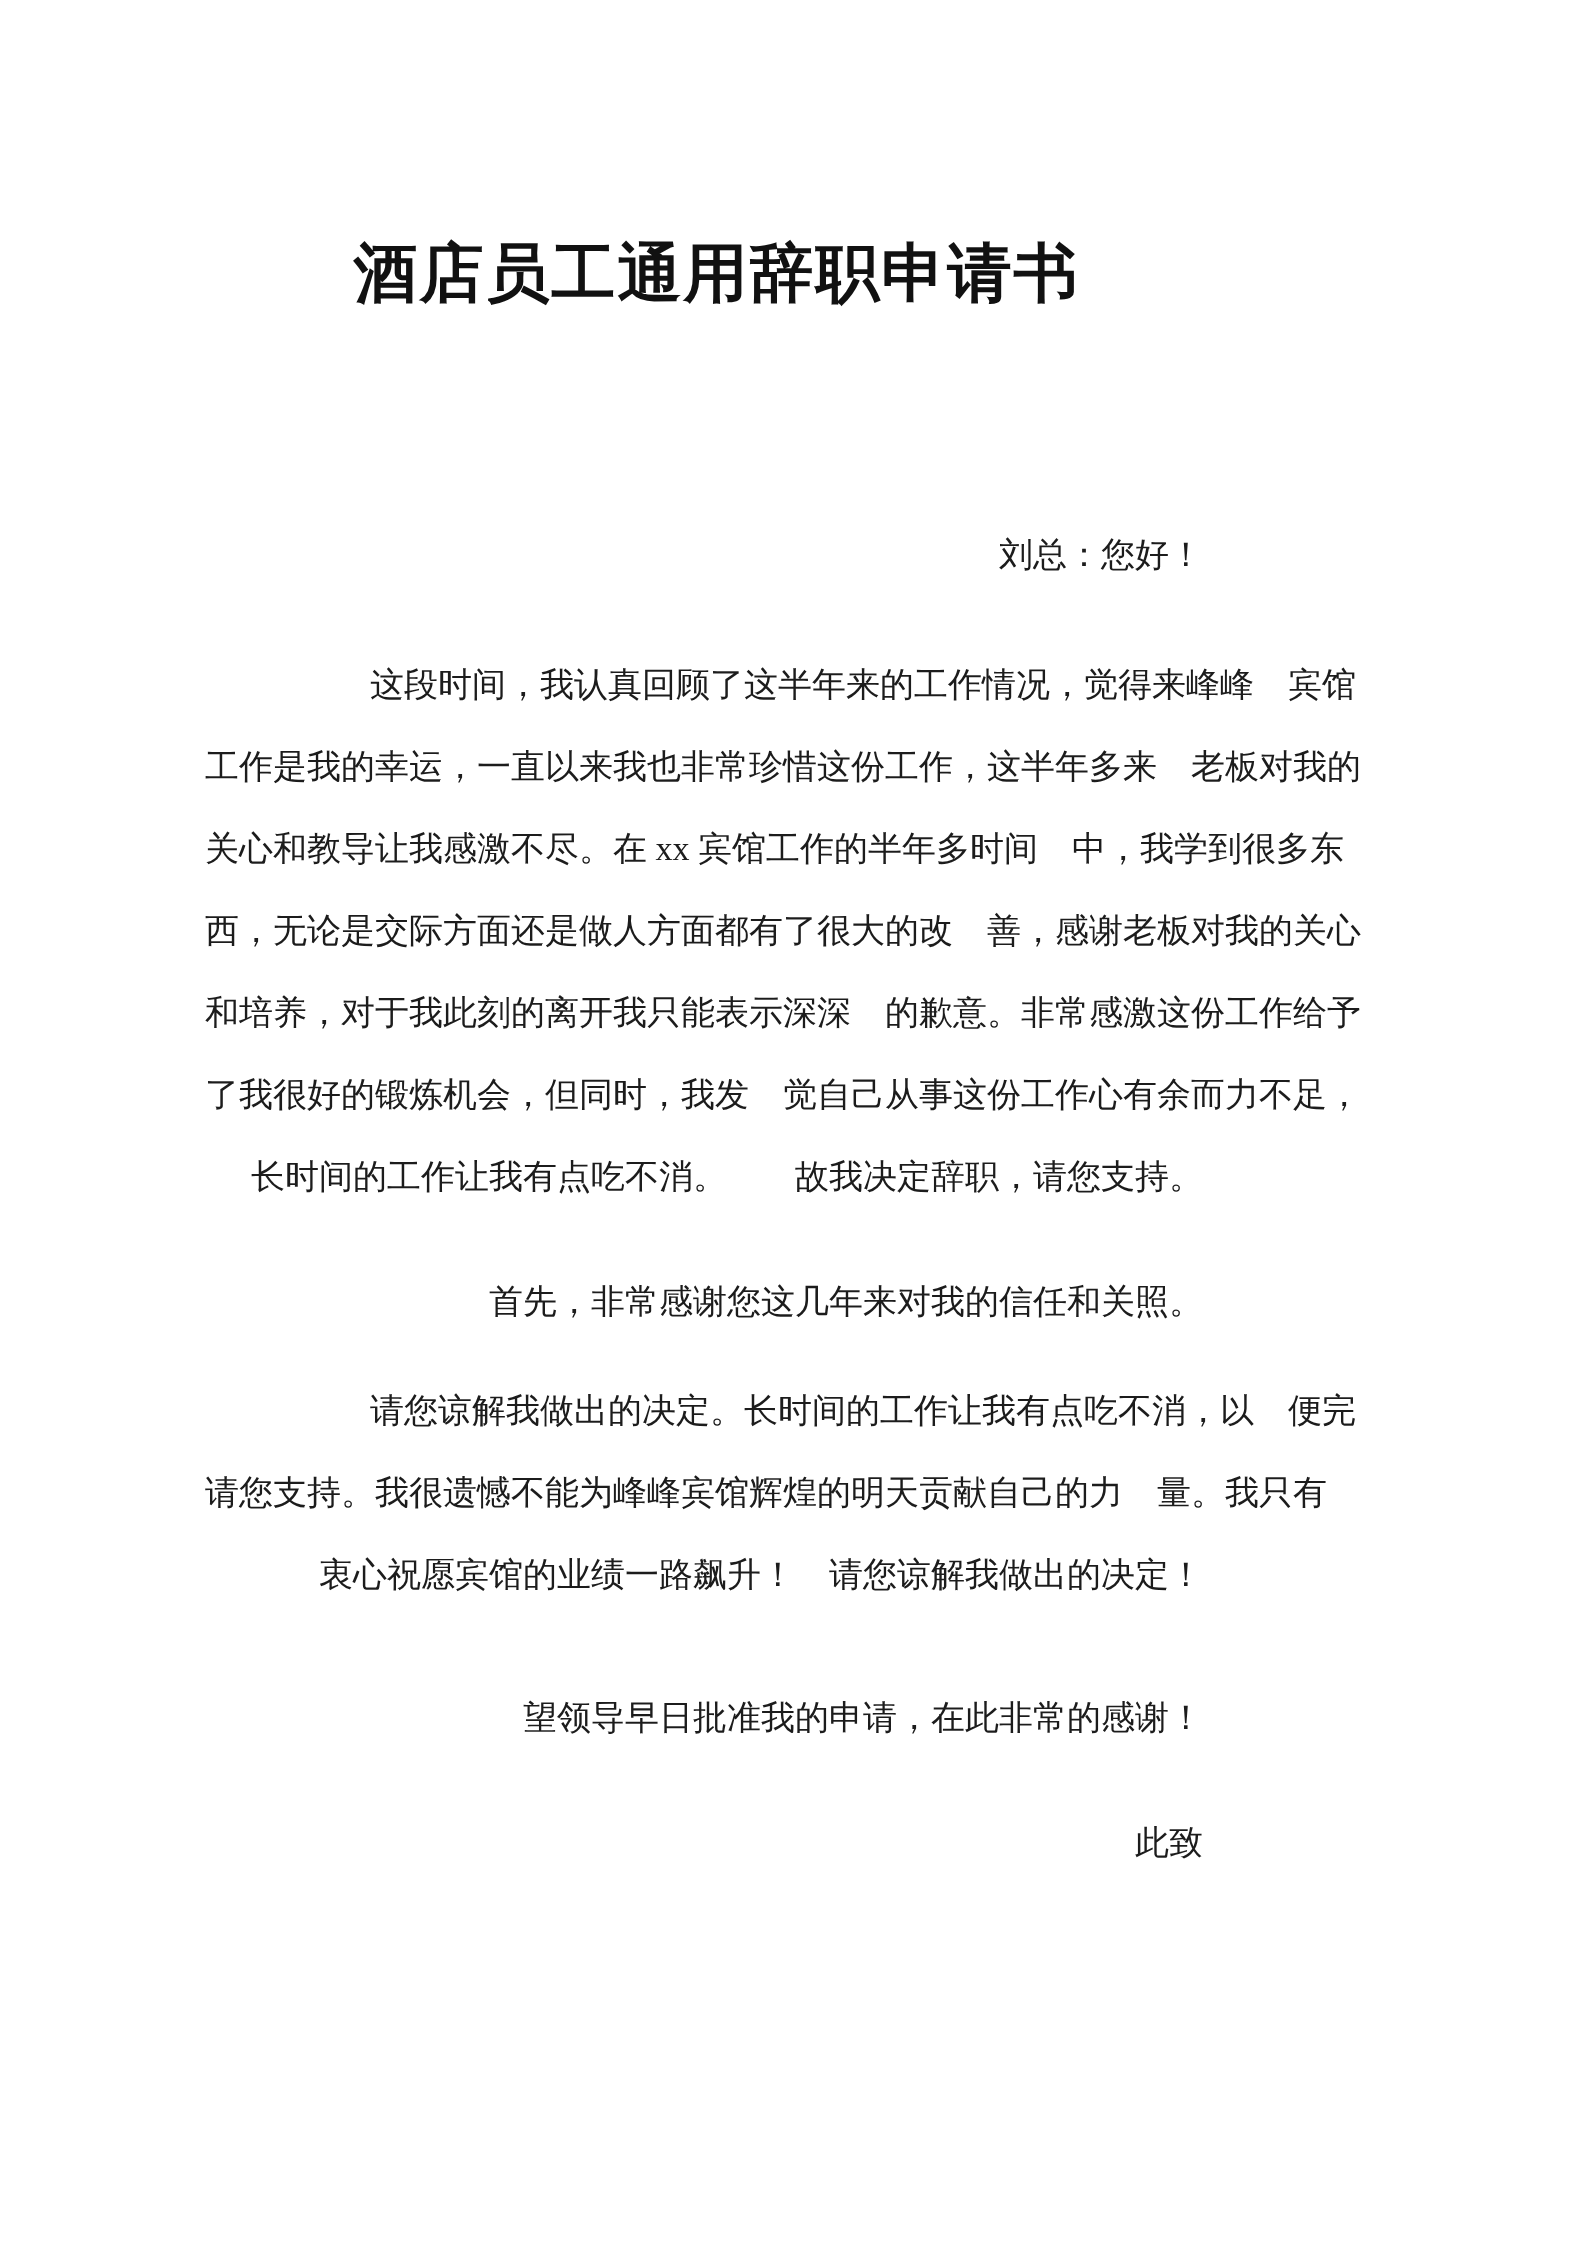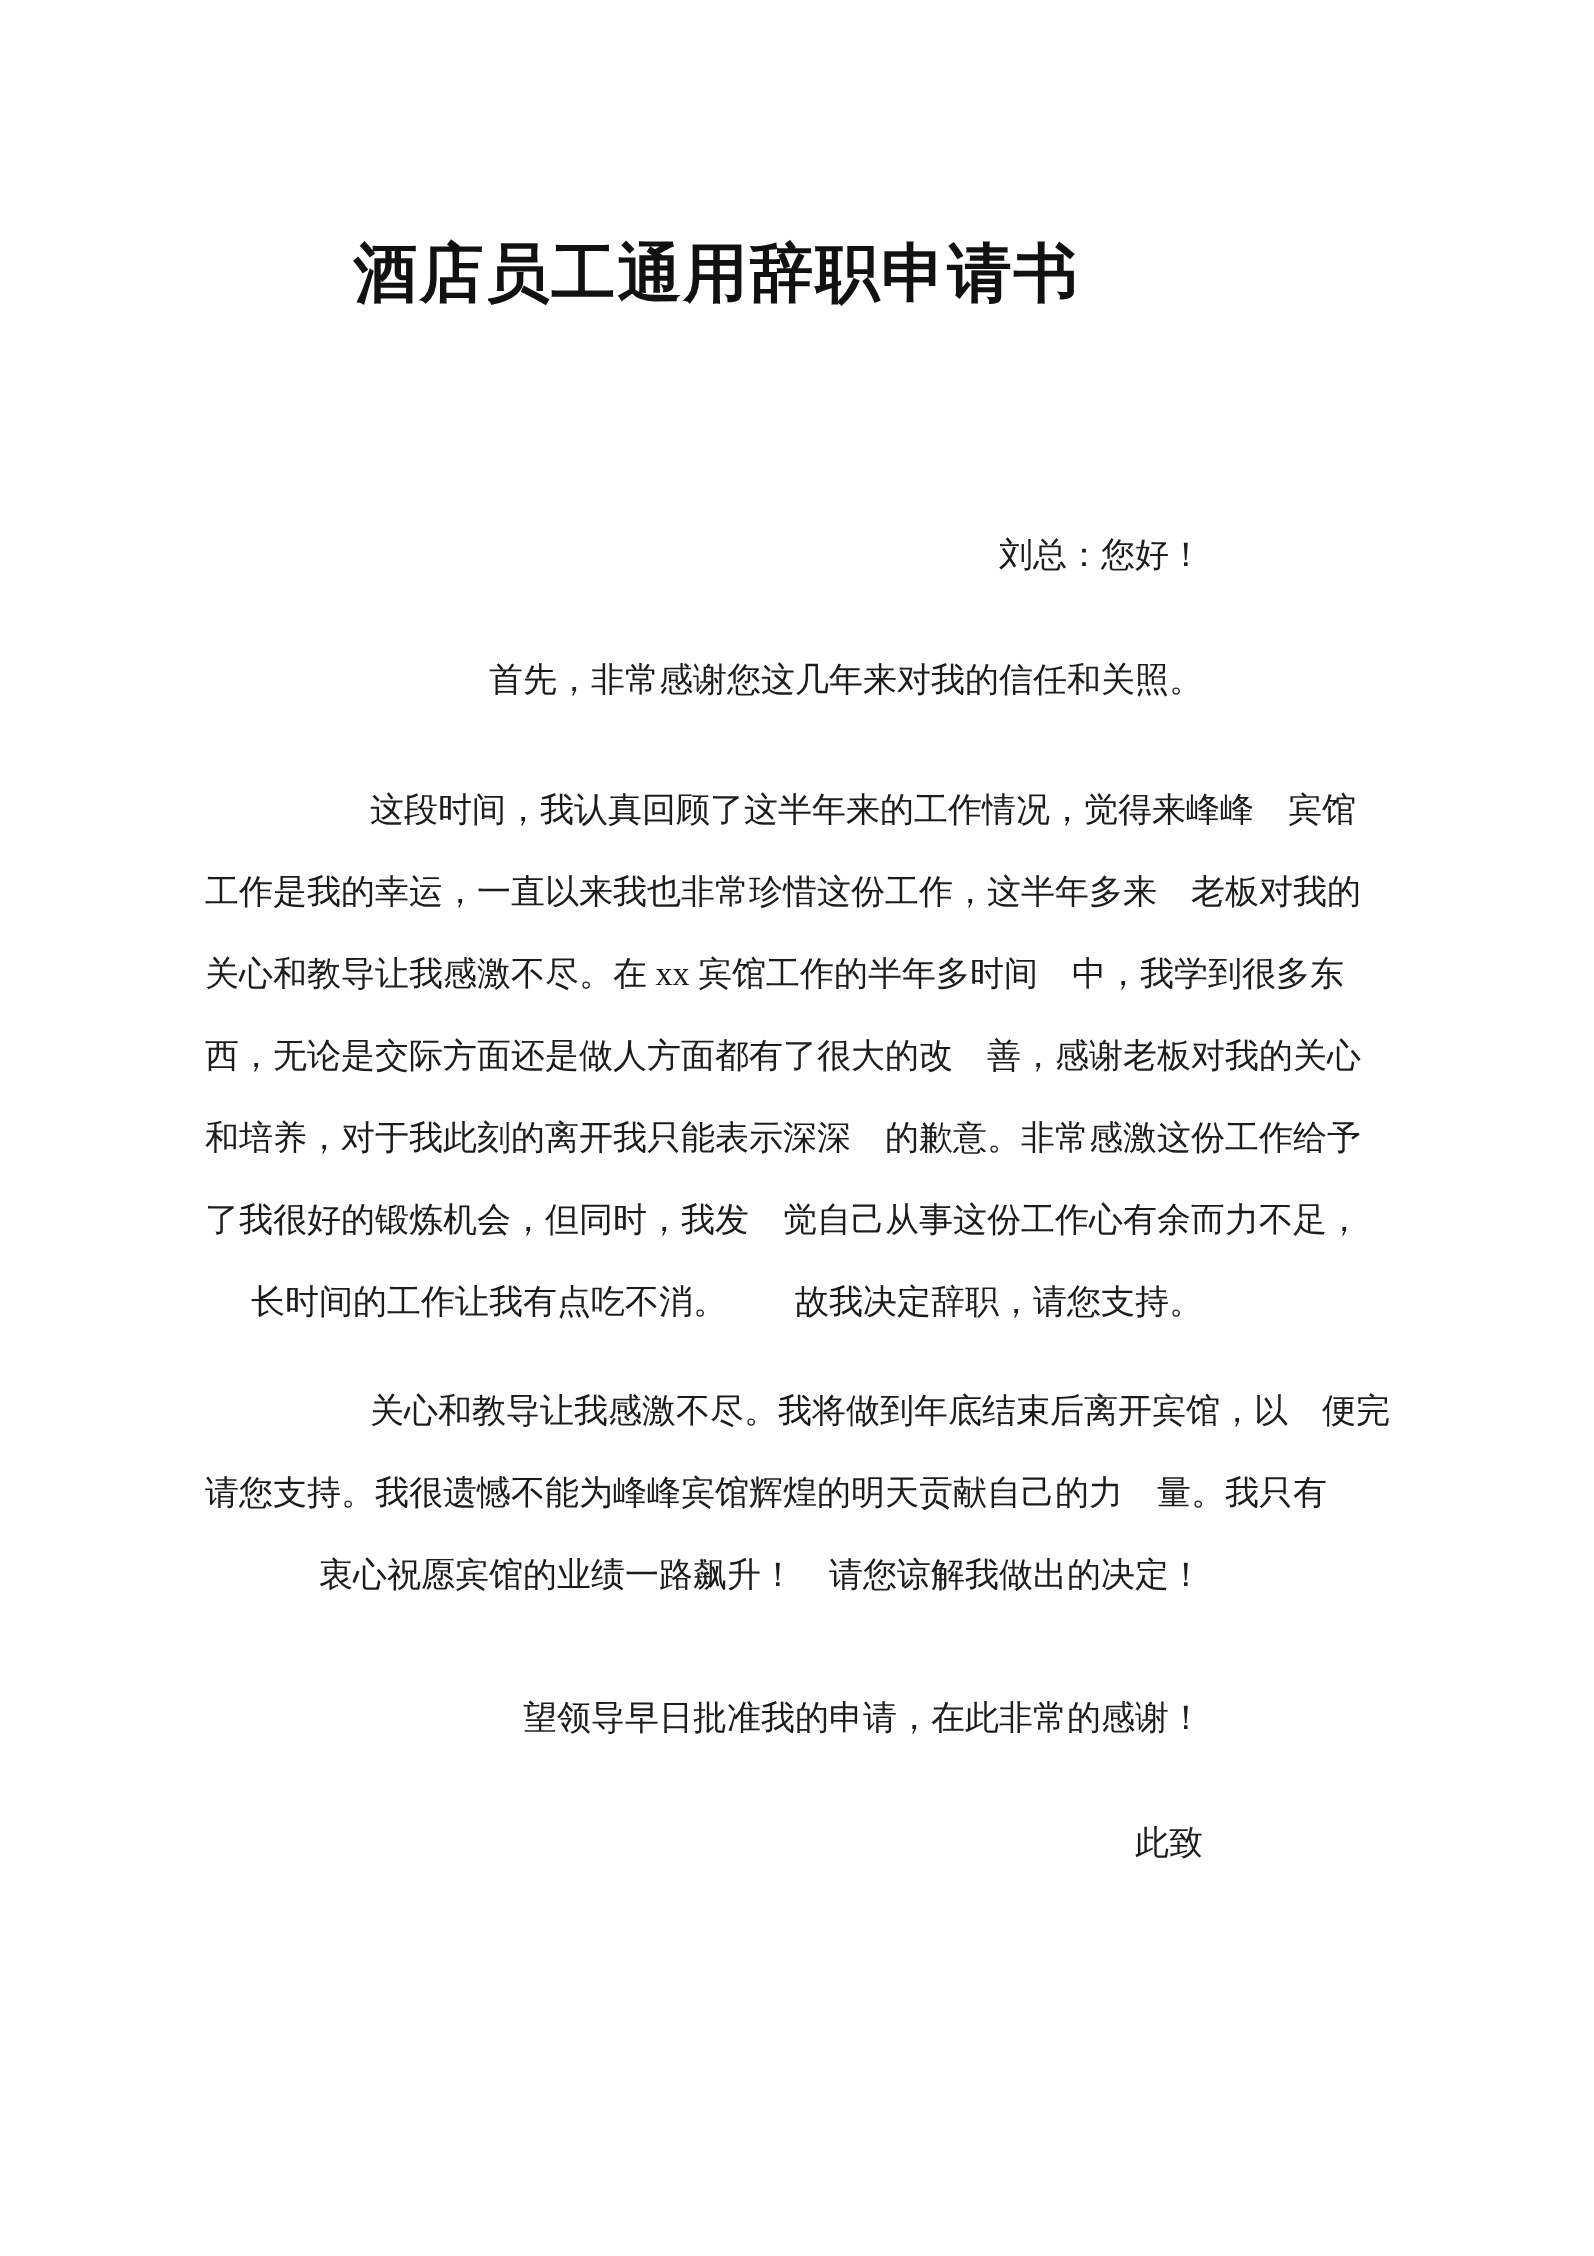--- a/index.html
+++ b/index.html
@@ -58,36 +58,36 @@
 <div class="page">
 
   <h1 class="title">酒店员工通用辞职申请书</h1>
 
   <div class="content">
 
     <div class="para p-salutation">
       <span class="line first">刘总：您好！</span>
     </div>
 
-    <div class="para p-opening">
-      <span class="line first">首先，非常感谢您这几年来对我的信任和关照。</span>
-    </div>
-
     <div class="para p-body-1">
       <span class="line first">这段时间，我认真回顾了这半年来的工作情况，觉得来峰峰　宾馆</span>
       <span class="line">工作是我的幸运，一直以来我也非常珍惜这份工作，这半年多来　老板对我的</span>
       <span class="line">关心和教导让我感激不尽。在 xx 宾馆工作的半年多时间　中，我学到很多东</span>
       <span class="line">西，无论是交际方面还是做人方面都有了很大的改　善，感谢老板对我的关心</span>
       <span class="line">和培养，对于我此刻的离开我只能表示深深　的歉意。非常感激这份工作给予</span>
       <span class="line">了我很好的锻炼机会，但同时，我发　觉自己从事这份工作心有余而力不足，</span>
       <span class="line">长时间的工作让我有点吃不消。　　故我决定辞职，请您支持。</span>
     </div>
 
+    <div class="para p-opening">
+      <span class="line first">首先，非常感谢您这几年来对我的信任和关照。</span>
+    </div>
+
     <div class="para p-body-2">
-      <span class="line first">关心和教导让我感激不尽。我将做到年底结束后离开宾馆，以　便完</span>
+      <span class="line first">请您谅解我做出的决定。长时间的工作让我有点吃不消，以　便完</span>
       <span class="line">请您支持。我很遗憾不能为峰峰宾馆辉煌的明天贡献自己的力　量。我只有</span>
       <span class="line">衷心祝愿宾馆的业绩一路飙升！　请您谅解我做出的决定！</span>
     </div>
 
     <div class="para p-request">
       <span class="line first">望领导早日批准我的申请，在此非常的感谢！</span>
     </div>
 
     <div class="para p-closing">
       <span class="line first">此致</span>

